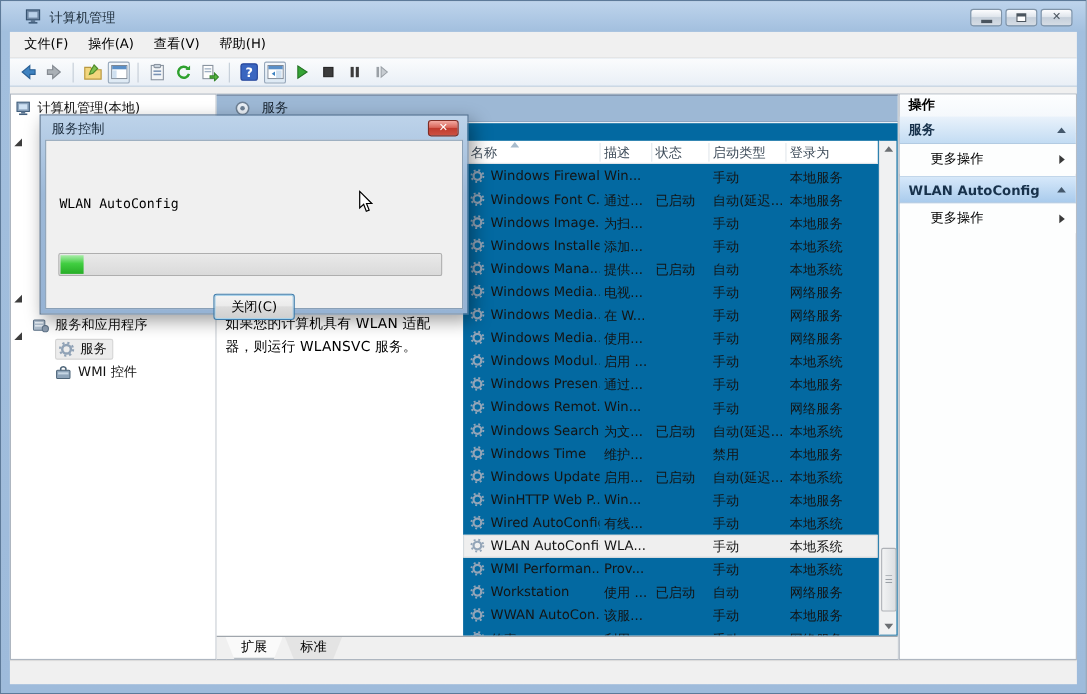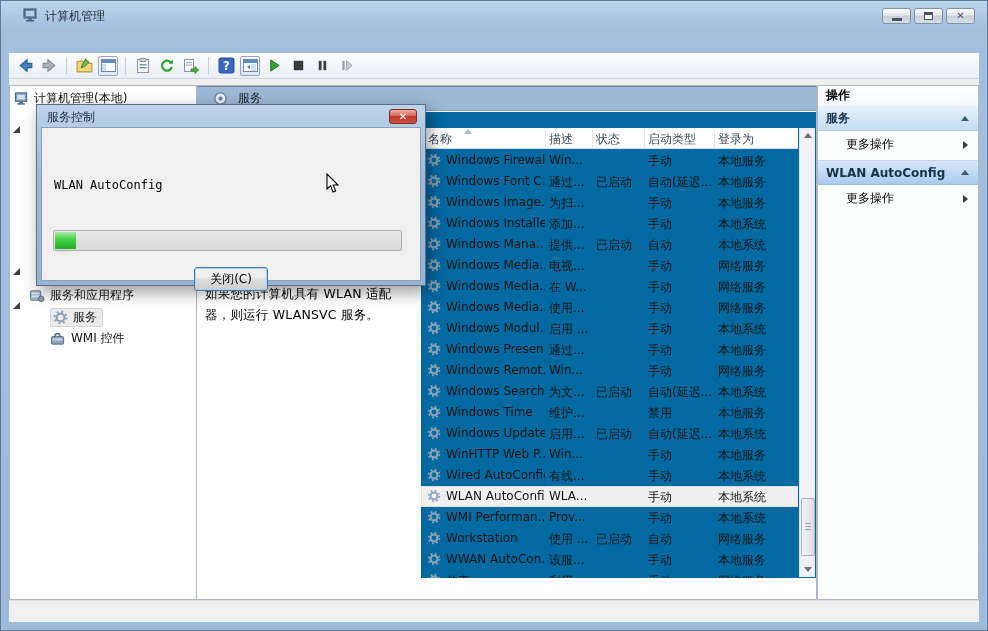--- a/index.html
+++ b/index.html
@@ -147,20 +147,26 @@
         </div>
       <div class="wbtn">
           <span class="glyph-restore"></span>
         </div>
       <div class="wbtn">
           <span class="glyph-close">✕</span>
         </div>
     </div>
   </div>
 
+  <div class="menubar">
+    <span class="menu-item">文件(F)</span>
+    <span class="menu-item">操作(A)</span>
+    <span class="menu-item">查看(V)</span>
+    <span class="menu-item">帮助(H)</span>
+  </div>
 
   <div class="toolbar">
     <span class="tico">
         <svg width="17" height="17" viewBox="0 0 16 16">
           <path d="M9.5 2.5 L3 8 L9.5 13.5 V10 H14 V6 H9.5 Z" fill="#3f83c1" stroke="#2a5f94"></path>
         </svg>
       </span>
     <span class="tico">
         <svg width="17" height="17" viewBox="0 0 16 16">
           <path d="M6.5 2.5 L13 8 L6.5 13.5 V10 H2 V6 H6.5 Z" fill="#aab0b6" stroke="#848a91"></path>
@@ -546,20 +552,24 @@
           <div class="sbtn" style="top:0">
               <span class="tri-up"></span>
             </div>
           <div class="sthumb"></div>
           <div class="sbtn" style="bottom:0">
               <span class="tri-dn"></span>
             </div>
         </div>
       </div>
 
+      <div class="tabsbar">
+        <span class="tab tab-active" style="left:8px; width:52px">扩展</span>
+        <span class="tab tab-idle" style="left:62px; width:52px">标准</span>
+      </div>
     </div>
 
     <div class="actions-pane">
       <div class="act-header">操作</div>
       <div class="act-group ag1">
         <span>服务</span>
         <span class="tri-up-s"></span>
       </div>
       <div class="act-item ai1">
         <span>更多操作</span>

